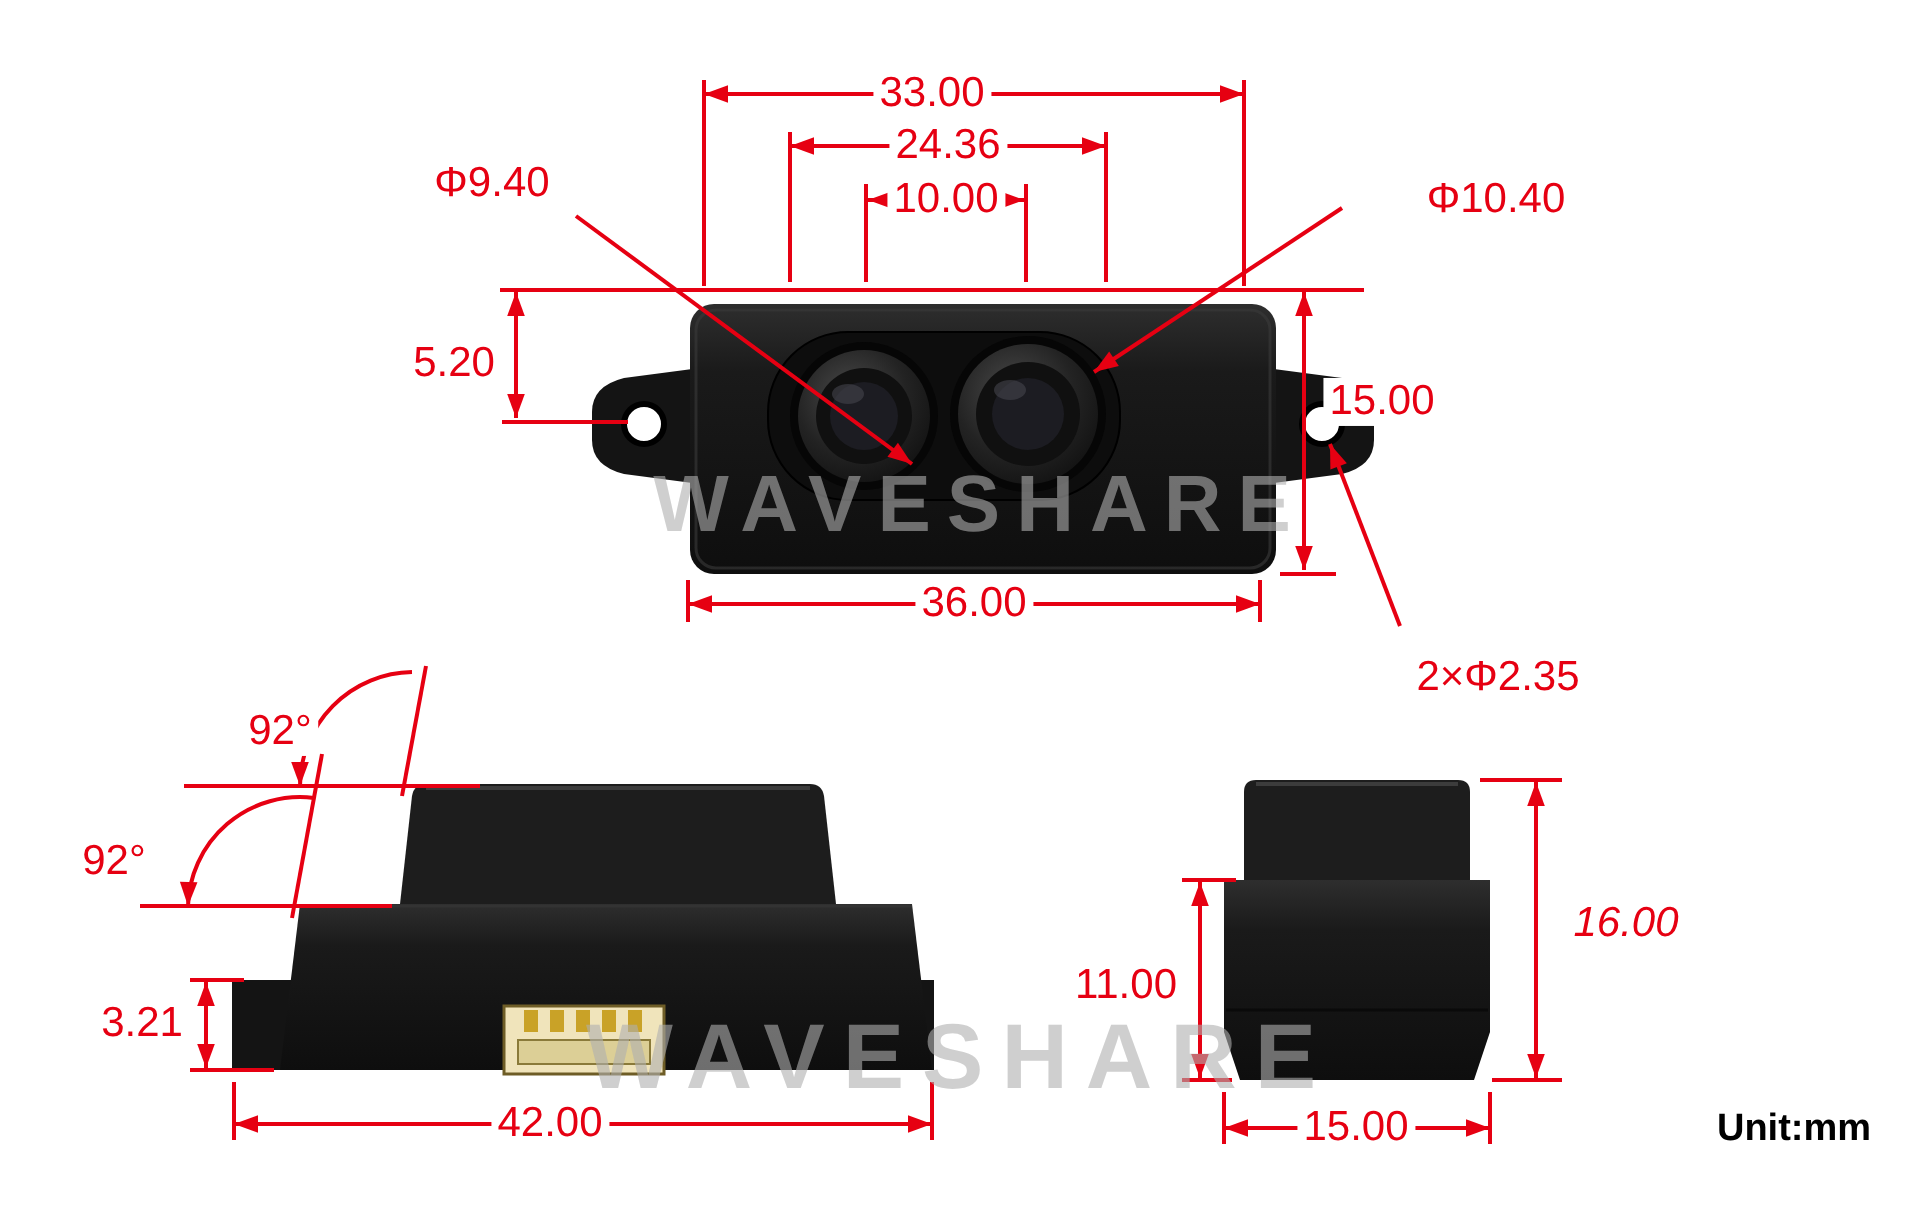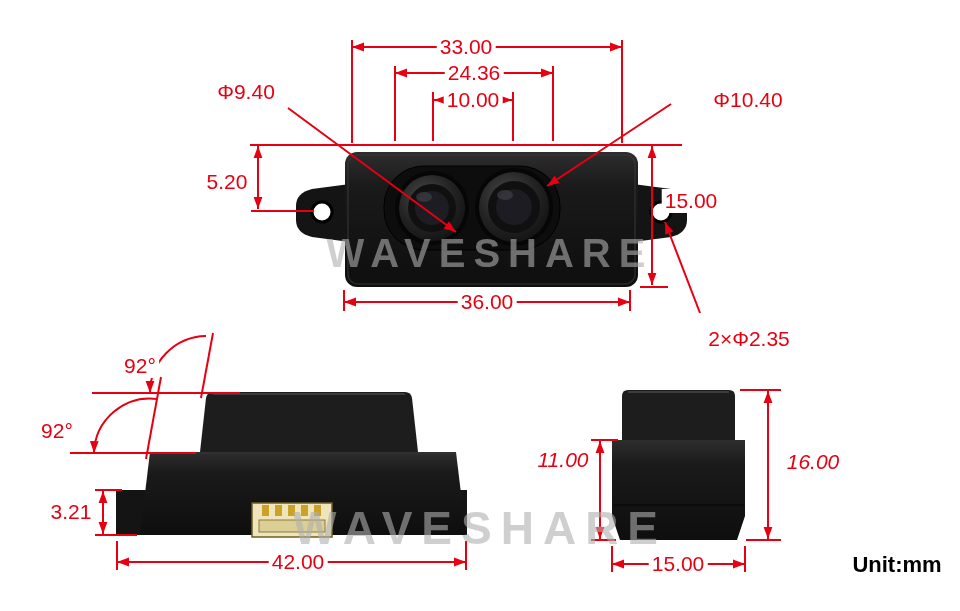--- a/index.html
+++ b/index.html
@@ -28,21 +28,21 @@
     font-size: 21px;
     line-height: 1.05;
     background: #fff;
     padding: 1px 3px;
     white-space: nowrap;
   }
   .unit {
     position: absolute;
     transform: translate(-50%, -50%);
     color: #000;
-    font-size: 22px;
+    font-size: 19px;
     font-weight: 700;
     white-space: nowrap;
   }
   .wm {
     position: absolute;
     transform: translate(-50%, -50%);
     font-weight: 700;
     color: rgba(175, 175, 175, 0.6);
     white-space: nowrap;
     pointer-events: none;
@@ -202,21 +202,21 @@
   <div class="dim" style="left:246px; top:92px;">Φ9.40</div>
   <div class="dim" style="left:748px; top:100px;">Φ10.40</div>
   <div class="dim" style="left:227px; top:182px;">5.20</div>
   <div class="dim" style="left:691px; top:201px;">15.00</div>
   <div class="dim" style="left:487px; top:302px;">36.00</div>
   <div class="dim" style="left:749px; top:317px;margin-top:22px;">2×Φ2.35</div>
 
   <div class="dim" style="left:140px; top:366px;">92°</div>
   <div class="dim" style="left:57px;  top:431px;">92°</div>
   <div class="dim" style="left:71px;  top:512px;">3.21</div>
-  <div class="dim" style="left:298px; top:562px;">42.00</div>
-
-  <div class="dim" style="left:563px; top:460px;font-style:italic;">11.00</div>
+  <div class="dim" style="left:275px; top:562px;">42.00</div>
+
+  <div class="dim" style="left:563px; top:493px;">11.00</div>
   <div class="dim" style="left:813px; top:462px;font-style:italic;">16.00</div>
   <div class="dim" style="left:678px; top:564px;">15.00</div>
 
   <div class="unit" style="left:897px; top:565px;">Unit:mm</div>
 
 </div>
 
 </body></html>

